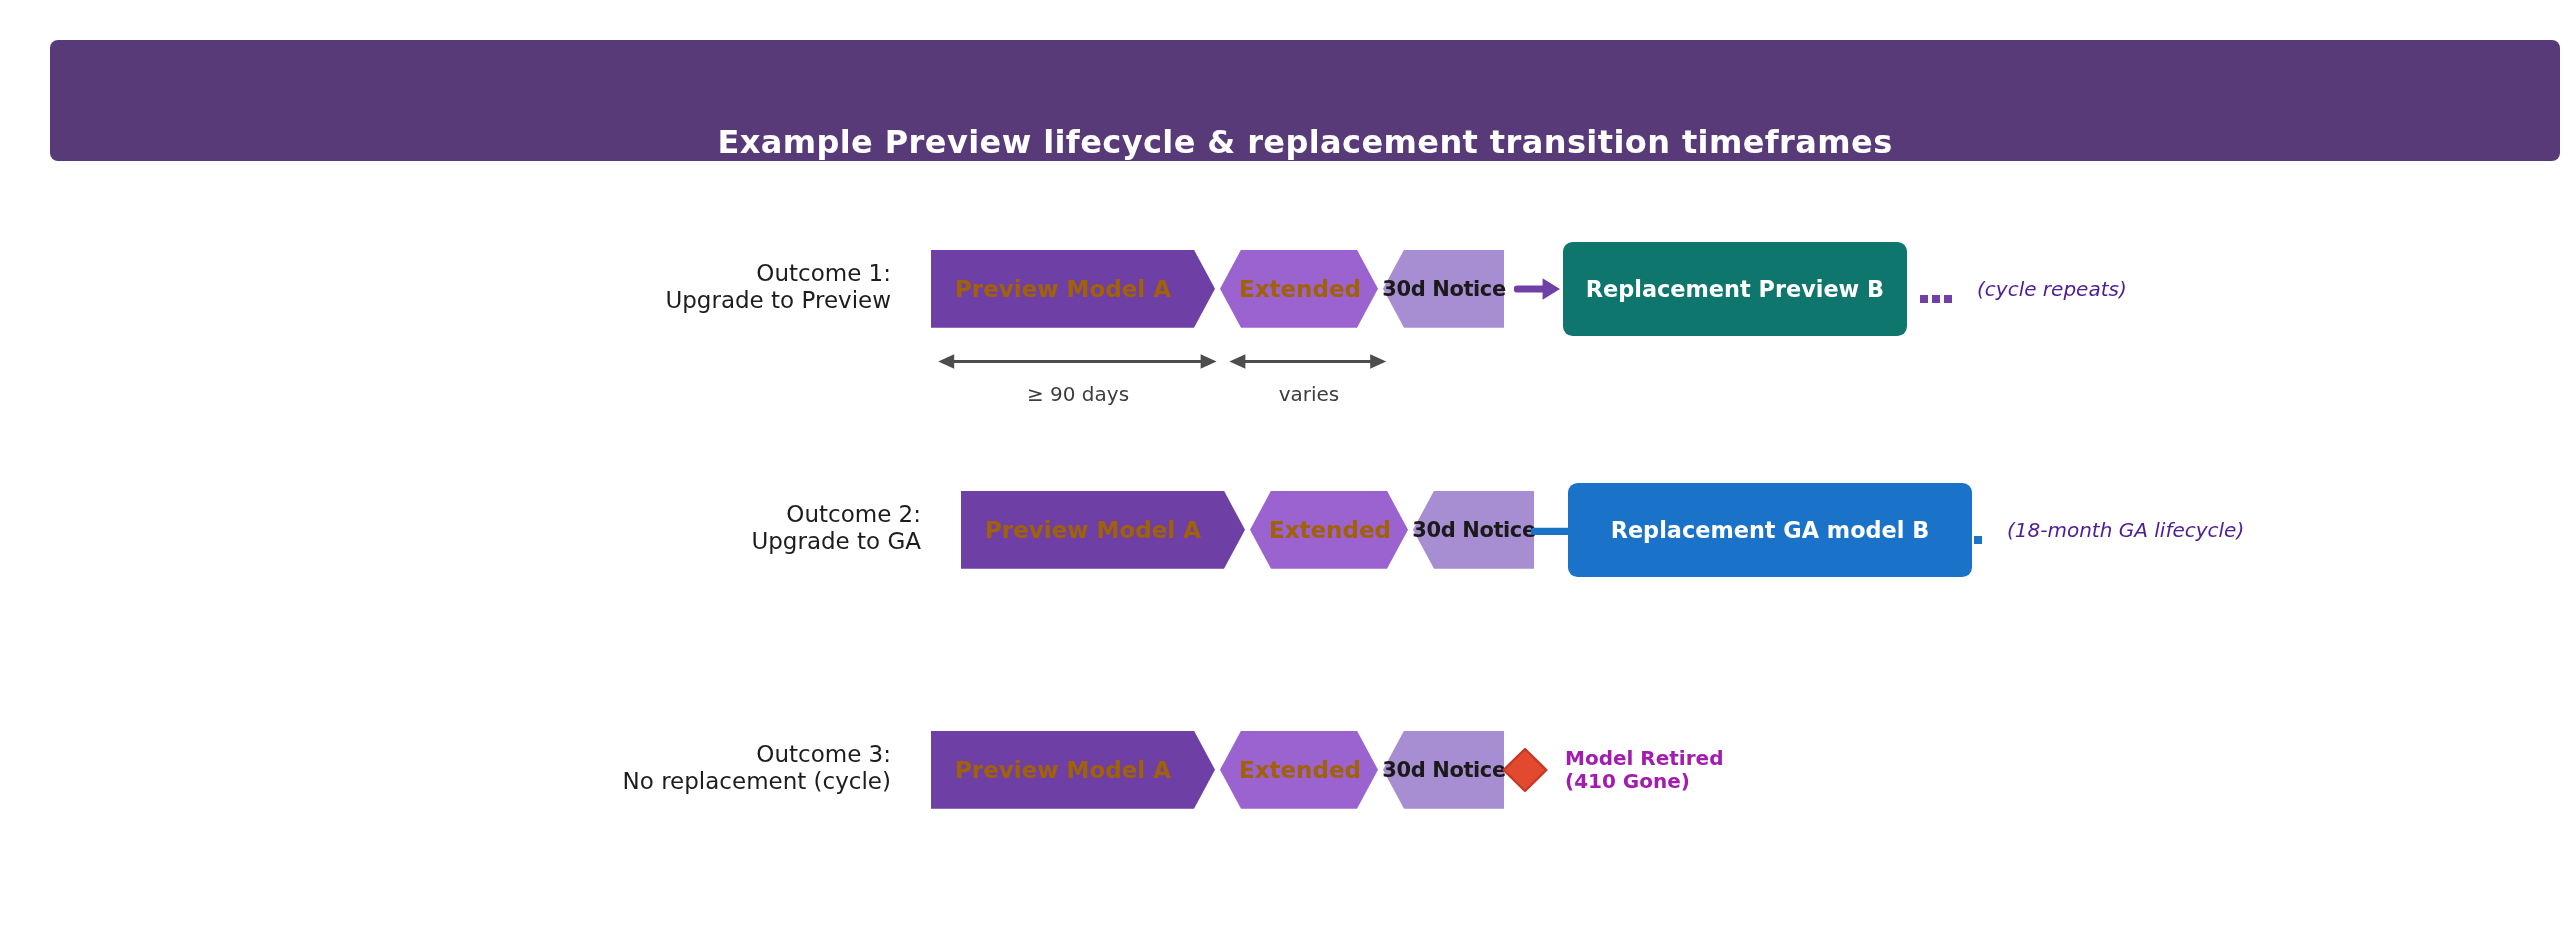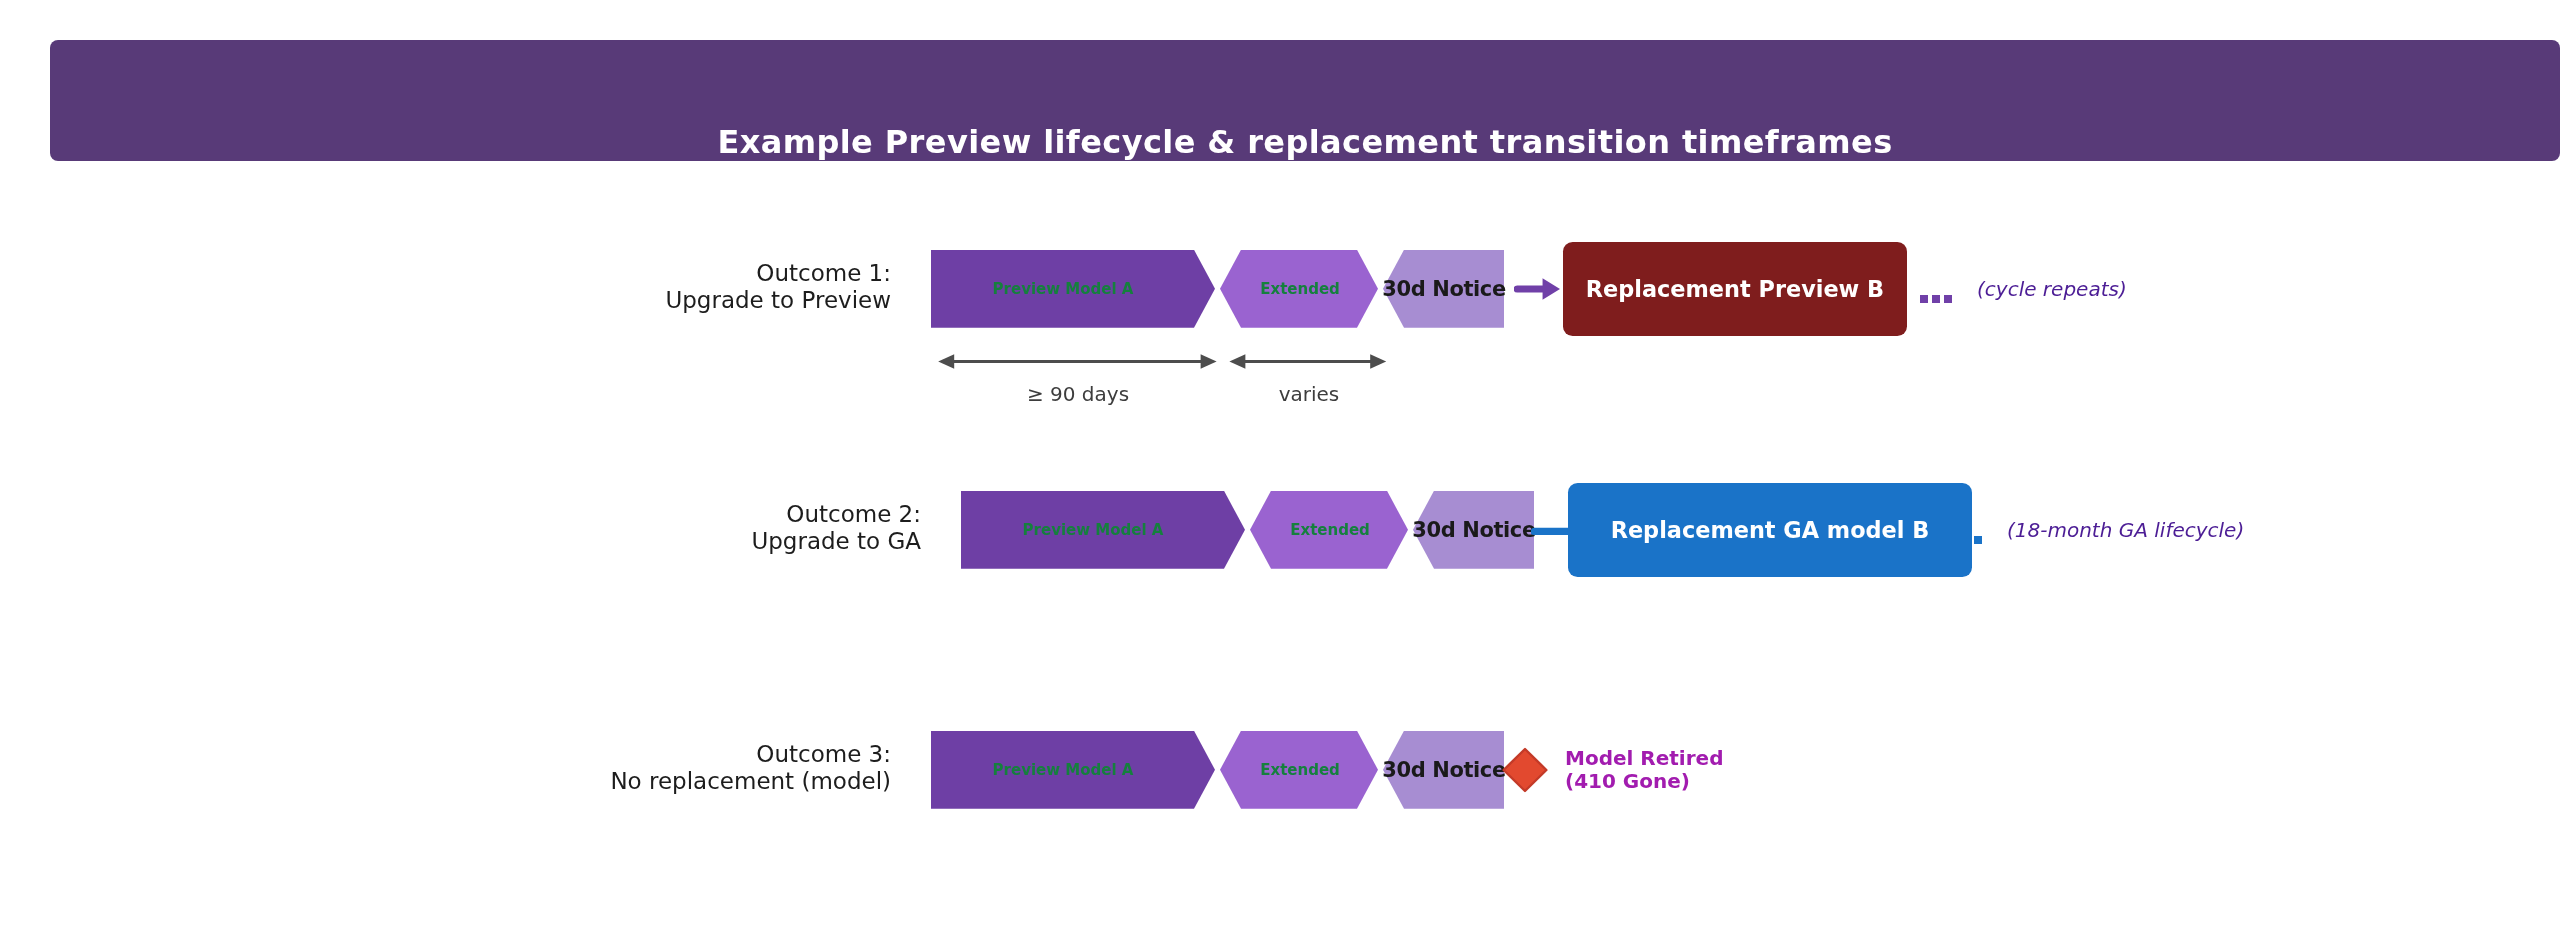--- a/index.html
+++ b/index.html
@@ -24,33 +24,33 @@
   .seg{position:absolute;top:8.8px;height:78px;}
   .seg-preview {left:931px;width:284px;background:#6e3fa5;
     clip-path:polygon(0 0, calc(100% - 21px) 0, 100% 50%, calc(100% - 21px) 100%, 0 100%);}
   .seg-extended{left:1220px;width:158px;background:#9a63d0;
     clip-path:polygon(21px 0, calc(100% - 21px) 0, 100% 50%, calc(100% - 21px) 100%, 21px 100%, 0 50%);}
   .seg-notice  {left:1383px;width:121px;background:#a78dd2;
     clip-path:polygon(21px 0, 100% 0, 100% 100%, 21px 100%, 0 50%);}
   .seg-label{
     position:absolute;top:8.8px;height:78px;width:240px;
     display:flex;align-items:center;justify-content:center;
-    font-weight:bold;font-size:15px;color:#15803d;white-space:nowrap;
+    font-weight:bold;font-size:23px;color:#a16207;white-space:nowrap;
   }
   .sl-preview{left:943px;}
   .sl-extended{left:1180px;}
   .sl-notice{left:1324px;font-size:21px;letter-spacing:-0.4px;color:#1a1a1a;}
   .arrow-right{position:absolute;left:1514px;top:34px;}
   .connector{position:absolute;left:1501px;top:43px;}
   .result-box{
     position:absolute;top:0.8px;height:94px;border-radius:9.6px;
     display:flex;align-items:center;justify-content:center;
     color:#ffffff;font-size:22.4px;font-weight:bold;white-space:nowrap;
   }
-  .r1 .result-box{left:1563px;width:344px;background:#7f1d1d;}
+  .r1 .result-box{left:1563px;width:344px;background:#0f766e;}
   .r2 .result-box{left:1538px;width:404px;background:#1a73c8;}
   .dots{position:absolute;left:1920px;top:54px;height:9.6px;}
   .dot{display:inline-block;width:8px;height:8px;margin-right:4px;vertical-align:top;}
   .r1 .dot{background:#7040a8;}
   .r2 .dot{background:#1a73c8;}
   .annotation{
     position:absolute;left:1977px;top:34px;height:29px;line-height:29px;
     font-style:italic;font-size:20px;color:#4c1d95;white-space:nowrap;
   }
   .diamond{position:absolute;left:1502px;top:25px;}
@@ -127,21 +127,21 @@
   </div>
   <div class="dots">
     <span class="dot"></span><span class="dot"></span><span class="dot"></span>
   </div>
   <div class="annotation">(18-month GA lifecycle)</div>
 </div>
 
 <div class="row r3">
   <div class="row-label">
     <div>Outcome 3:</div>
-    <div>No replacement (model)</div>
+    <div>No replacement (cycle)</div>
   </div>
   <div class="seg seg-preview"></div>
   <div class="seg seg-extended"></div>
   <div class="seg seg-notice"></div>
   <div class="seg-label sl-preview">Preview Model A</div>
   <div class="seg-label sl-extended">Extended</div>
   <div class="seg-label sl-notice">30d Notice</div>
   <svg class="diamond" width="46" height="46" viewBox="0 0 58 57">
     <polygon points="29,2 56,28.5 29,55 2,28.5" fill="#e2492f" stroke="#c33a28" stroke-width="3" stroke-linejoin="round"></polygon>
   </svg>

